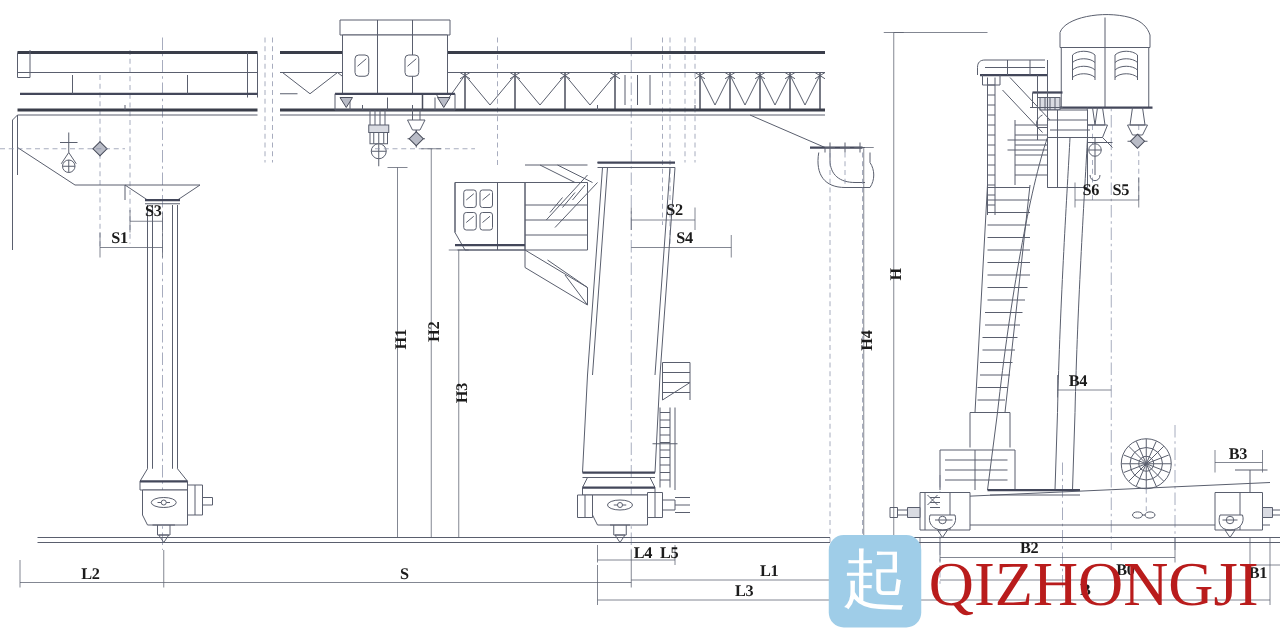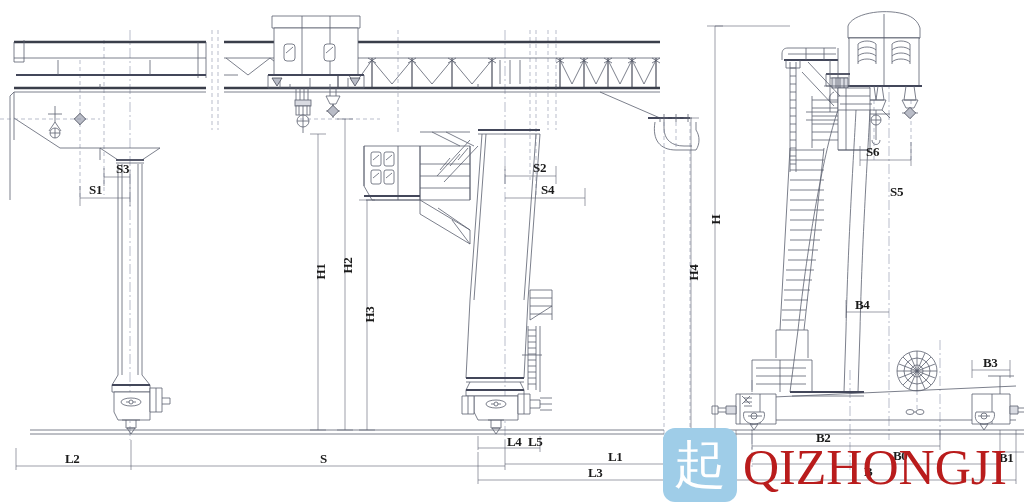--- a/index.html
+++ b/index.html
@@ -681,21 +681,21 @@
 <div class="dimlabel" style="left:608px;top:450px;">L1</div>
 <div class="dimlabel" style="left:588px;top:466px;">L3</div>
 
 <div class="dimlabel rot" style="left:312px;top:265px;">H1</div>
 <div class="dimlabel rot" style="left:339px;top:259px;">H2</div>
 <div class="dimlabel rot" style="left:361px;top:308px;">H3</div>
 <div class="dimlabel rot" style="left:685px;top:266px;">H4</div>
 
 <div class="dimlabel rot" style="left:711px;top:213px;">H</div>
 <div class="dimlabel" style="left:866px;top:145px;">S6</div>
-<div class="dimlabel" style="left:890px;top:145px;margin-top:40px;">S5</div>
+<div class="dimlabel" style="left:890px;top:145px;">S5</div>
 <div class="dimlabel" style="left:855px;top:298px;">B4</div>
 <div class="dimlabel" style="left:983px;top:356px;">B3</div>
 <div class="dimlabel" style="left:816px;top:431px;">B2</div>
 <div class="dimlabel" style="left:861px;top:449px;margin-left:32px;">B0</div>
 <div class="dimlabel" style="left:864px;top:465px;">B</div>
 <div class="dimlabel" style="left:999px;top:451px;">B1</div>
 
 <div id="watermark">
   <div id="wm-badge">
     <span id="wm-cn">起</span>

